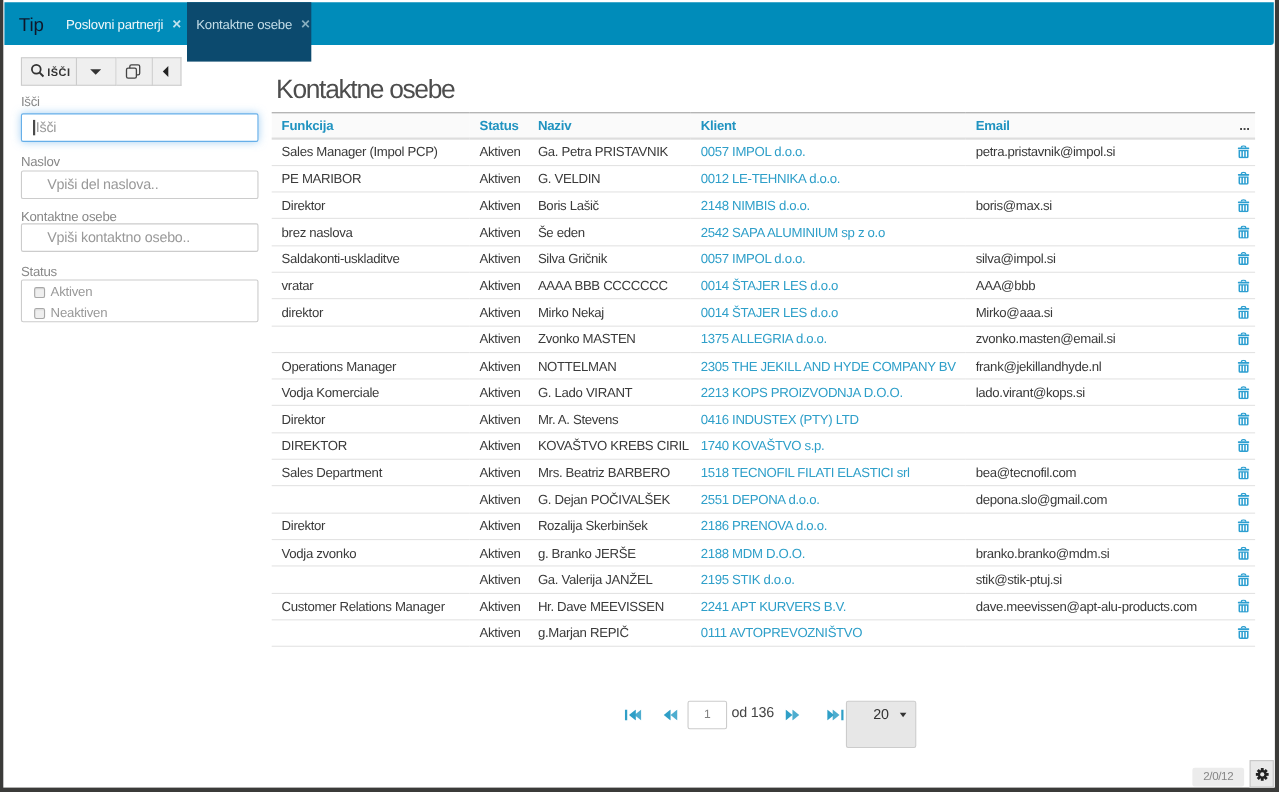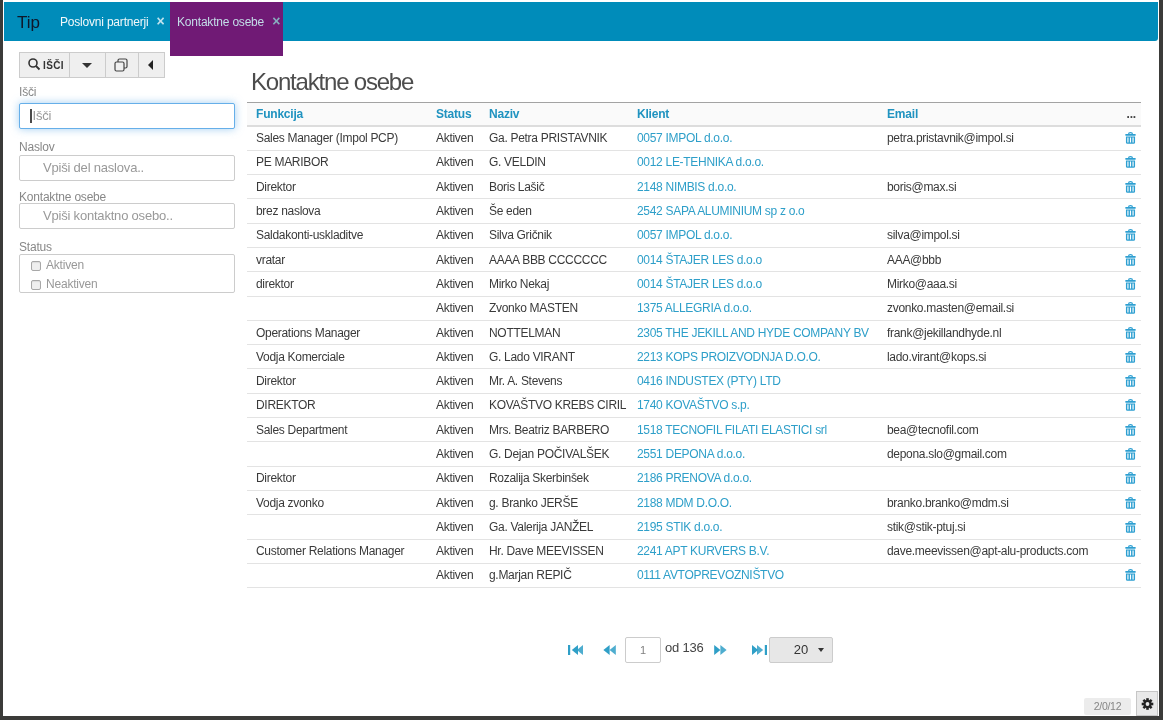--- a/index.html
+++ b/index.html
@@ -2,23 +2,23 @@
 <html><head>
 <meta charset="utf-8">
 <style>
 * { margin:0; padding:0; box-sizing:border-box; }
 html,body { width:1163px; height:720px; overflow:hidden; }
 body { font-family:"Liberation Sans", sans-serif; background:#3b3b39; }
 #win { position:absolute; left:3px; top:0; width:1156px; height:716px; background:#fff; }
 
 #topbar { position:absolute; left:1px; top:2px; width:1154px; height:39px; background:#008cba; border-radius:0 0 3px 0; }
 #brand { position:absolute; left:13px; top:12px; font-size:17px; line-height:1; color:#0f172a; }
-.tab { position:absolute; top:0; height:54px; line-height:39px; font-size:12px; color:#f2f8fa; padding:0 10px; letter-spacing:-0.2px; }
+.tab { position:absolute; top:0; height:54px; line-height:39px; font-size:12px; color:#f2f8fa; padding:0 10px; letter-spacing:-0.2px;text-align:center; }
 #tab1 { left:46px; }
-#tab2 { left:166px; width:113px; padding:0 0 0 7px; background:#701a75; color:#c3dde8; }
+#tab2 { left:166px; width:113px; padding:0 0 0 7px; background:#0c4a6e; color:#c3dde8; }
 .tabx { display:inline-block; margin-left:5px; font-size:14px; font-weight:bold; color:rgba(255,255,255,0.75); }
 #tab2 .tabx { color:#87aebf; }
 
 #sidebar { position:absolute; left:0; top:40px; width:245px; height:676px; }
 #btngrp { position:absolute; left:16px; top:12px; height:26px; }
 .btn { float:left; height:26px; background:#efefef; border:1px solid #ccc; border-left:none; position:relative; }
 .btn:first-child { border-left:1px solid #ccc; }
 .lbl { position:absolute; left:16px; font-size:12px; color:#888; letter-spacing:-0.2px; }
 .inp { position:absolute; left:16px; width:216px; height:26px; border:1px solid #ccc; border-radius:2px; background:#fff; font-size:13px; color:#999; line-height:24px; padding-left:23px; letter-spacing:-0.2px; }
 #inp1 { border:1px solid #66afe9; box-shadow:0 0 8px rgba(102,175,233,.6); padding-left:10px; }
@@ -38,21 +38,21 @@
 .trash { vertical-align:-2px; }
 
 #pager { position:absolute; left:0; top:0; }
 #pager { position:absolute; left:0; top:0; width:912px; height:0; }
 #pg-first { position:absolute; left:324px; top:605px; }
 #pg-prev  { position:absolute; left:359px; top:605px; }
 #pg-input { position:absolute; left:381px; top:597px; width:36px; height:26px; border:1px solid #ccc; border-radius:2px; text-align:center; line-height:24px; font-size:11px; color:#808080; background:#fff; }
 #pg-od { position:absolute; left:421px; top:600px; font-size:13px; color:#444; letter-spacing:-0.2px; }
 #pg-next { position:absolute; left:470px; top:605px; }
 #pg-last { position:absolute; left:508px; top:605px; }
-#pg-sel { position:absolute; left:525px; top:597px; width:64px; height:26px; background:#e7e7e7; border:1px solid #ccc; border-radius:2px; font-size:13px; color:#333; text-align:center; line-height:24px; padding-right:0; }
+#pg-sel { position:absolute; left:525px; top:597px; width:64px; height:43px; background:#e7e7e7; border:1px solid #ccc; border-radius:2px; font-size:13px; color:#333; text-align:center; line-height:24px; padding-right:0; }
 #pg-caret { position:absolute; right:8px; top:10px; width:0; height:0; border-left:3.5px solid transparent; border-right:3.5px solid transparent; border-top:4.5px solid #333; }
 
 #badge { position:absolute; left:1081px; top:698px; width:47px; height:17px; background:#ececec; border-radius:2px; font-size:10.5px; color:#858585; text-align:center; line-height:17px; letter-spacing:-0.3px; }
 #gearbtn { position:absolute; left:1133px; top:691px; width:22px; height:25px; background:#e9e9e9; border:1px solid #c6c6c6; }
 </style>
 </head>
 <body>
 <div id="win">
   <div id="topbar">
     <span id="brand">Tip</span>

